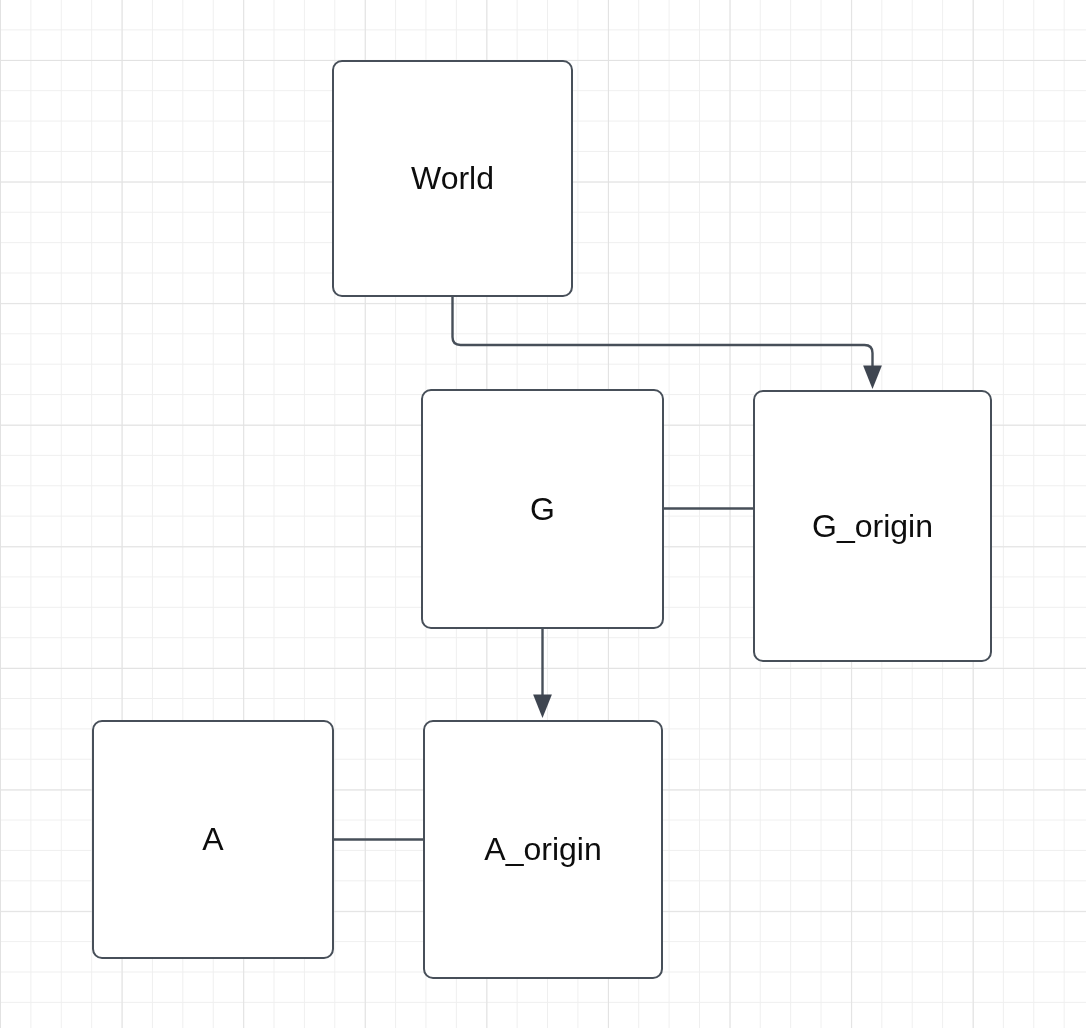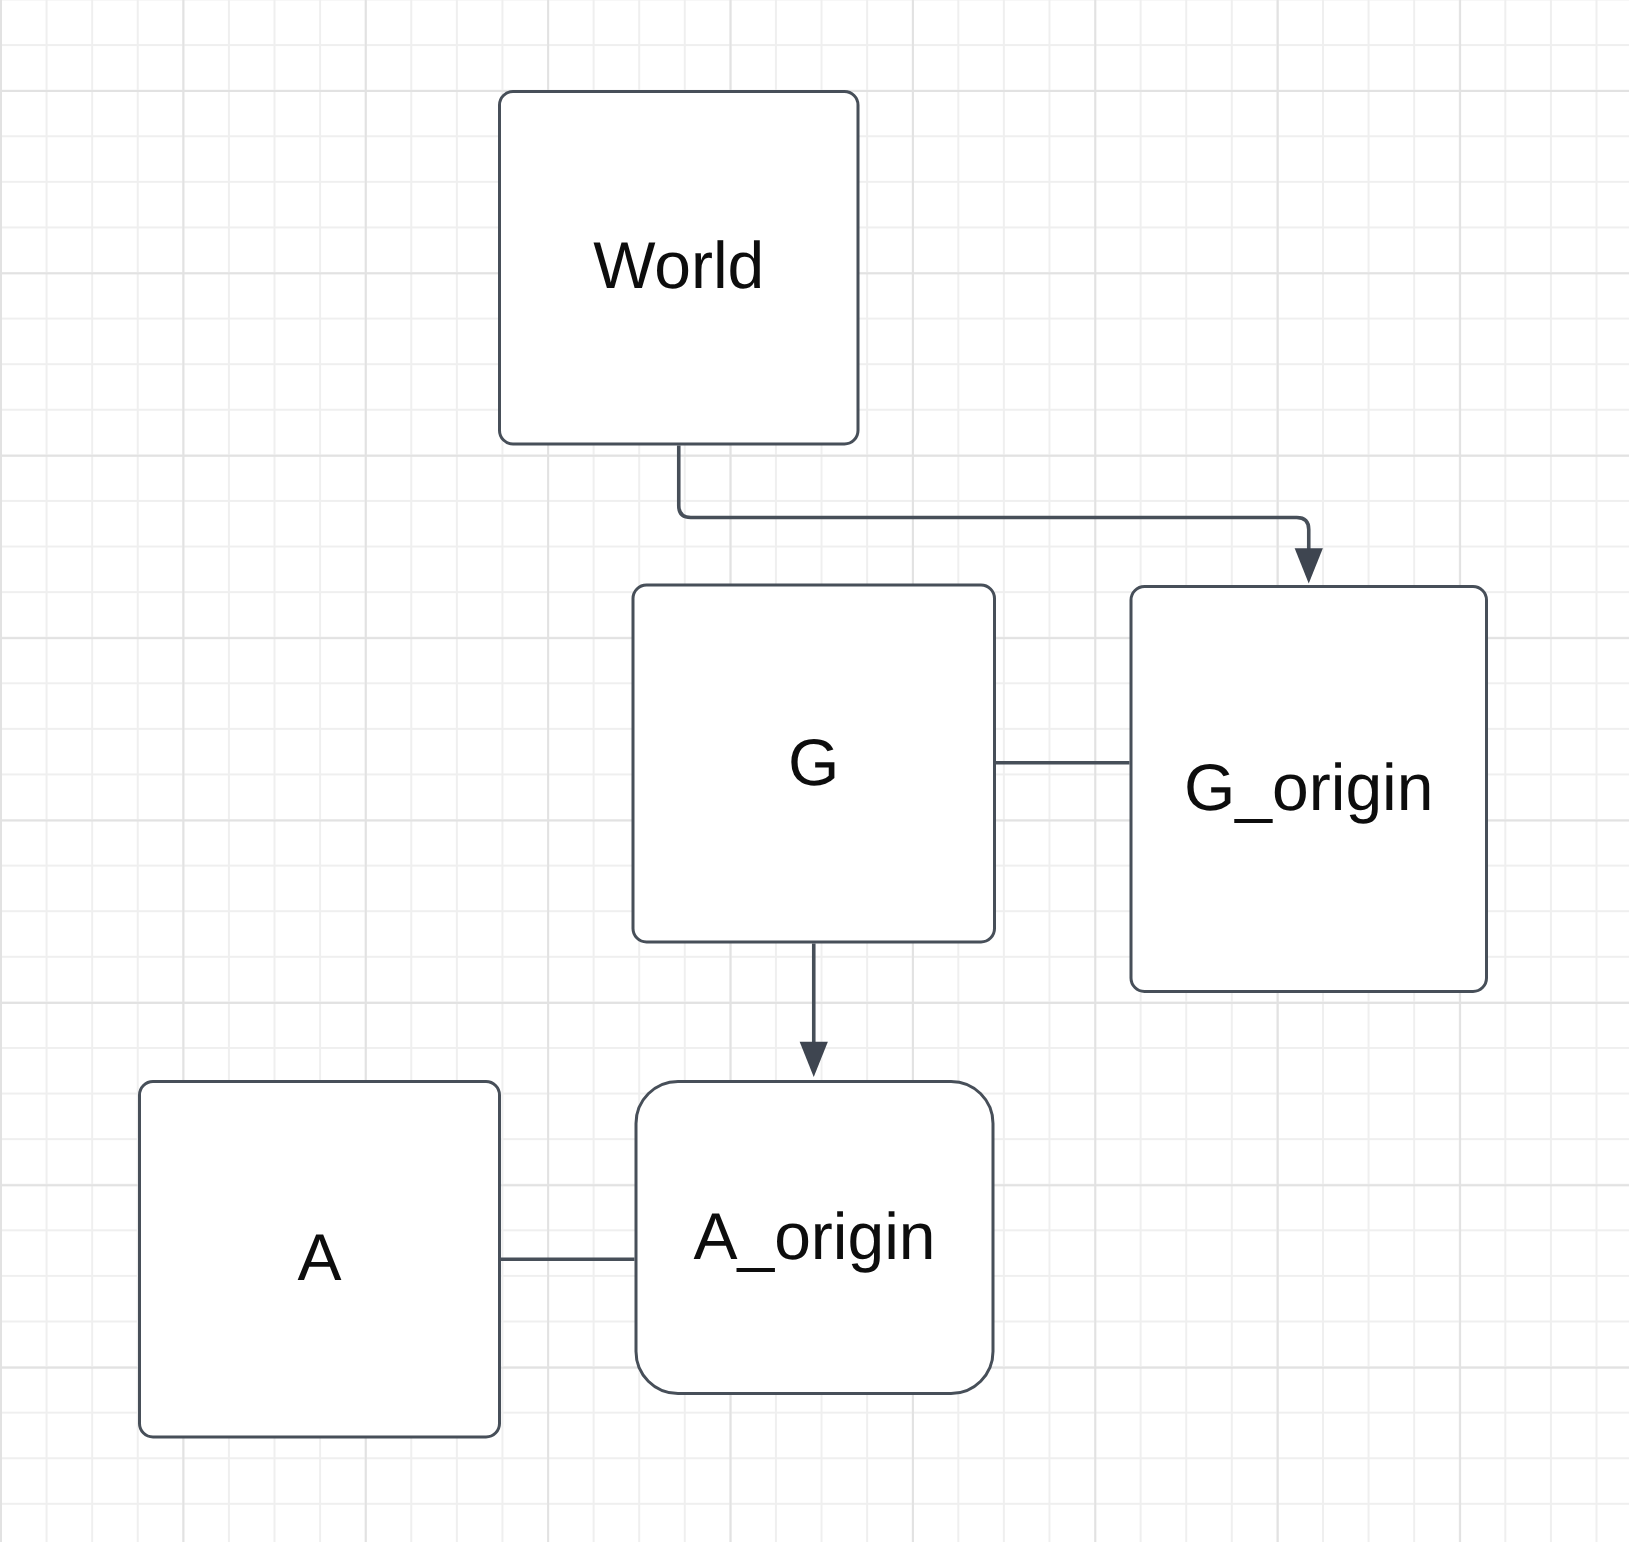--- a/index.html
+++ b/index.html
@@ -49,21 +49,21 @@
     position: absolute;
     box-sizing: border-box;
     background: #ffffff;
     border: 2.4px solid #474f59;
     border-radius: 10px;
     display: flex;
     align-items: center;
     justify-content: center;
   }
   .node-label {
-    font-size: 44px;
+    font-size: 32px;
     line-height: 1.2;
     color: #0d0d0d;
     white-space: nowrap;
     user-select: none;
   }
 </style>
 </head>
 <body>
 
 <div id="canvas">
@@ -89,16 +89,16 @@
     </div>
     <div class="node" style="left: 421px; top: 389px; width: 243px; height: 240px;">
       <span class="node-label">G</span>
     </div>
     <div class="node" style="left: 753px; top: 390px; width: 239px; height: 272px;">
       <span class="node-label">G_origin</span>
     </div>
     <div class="node" style="left: 92px; top: 720px; width: 242px; height: 239px;">
       <span class="node-label">A</span>
     </div>
-    <div class="node" style="left: 423px; top: 720px; width: 240px; height: 210px; border-radius: 29px;">
+    <div class="node" style="left: 423px; top: 720px; width: 240px; height: 259px;">
       <span class="node-label">A_origin</span>
     </div>
   </div>
 
 </body></html>

